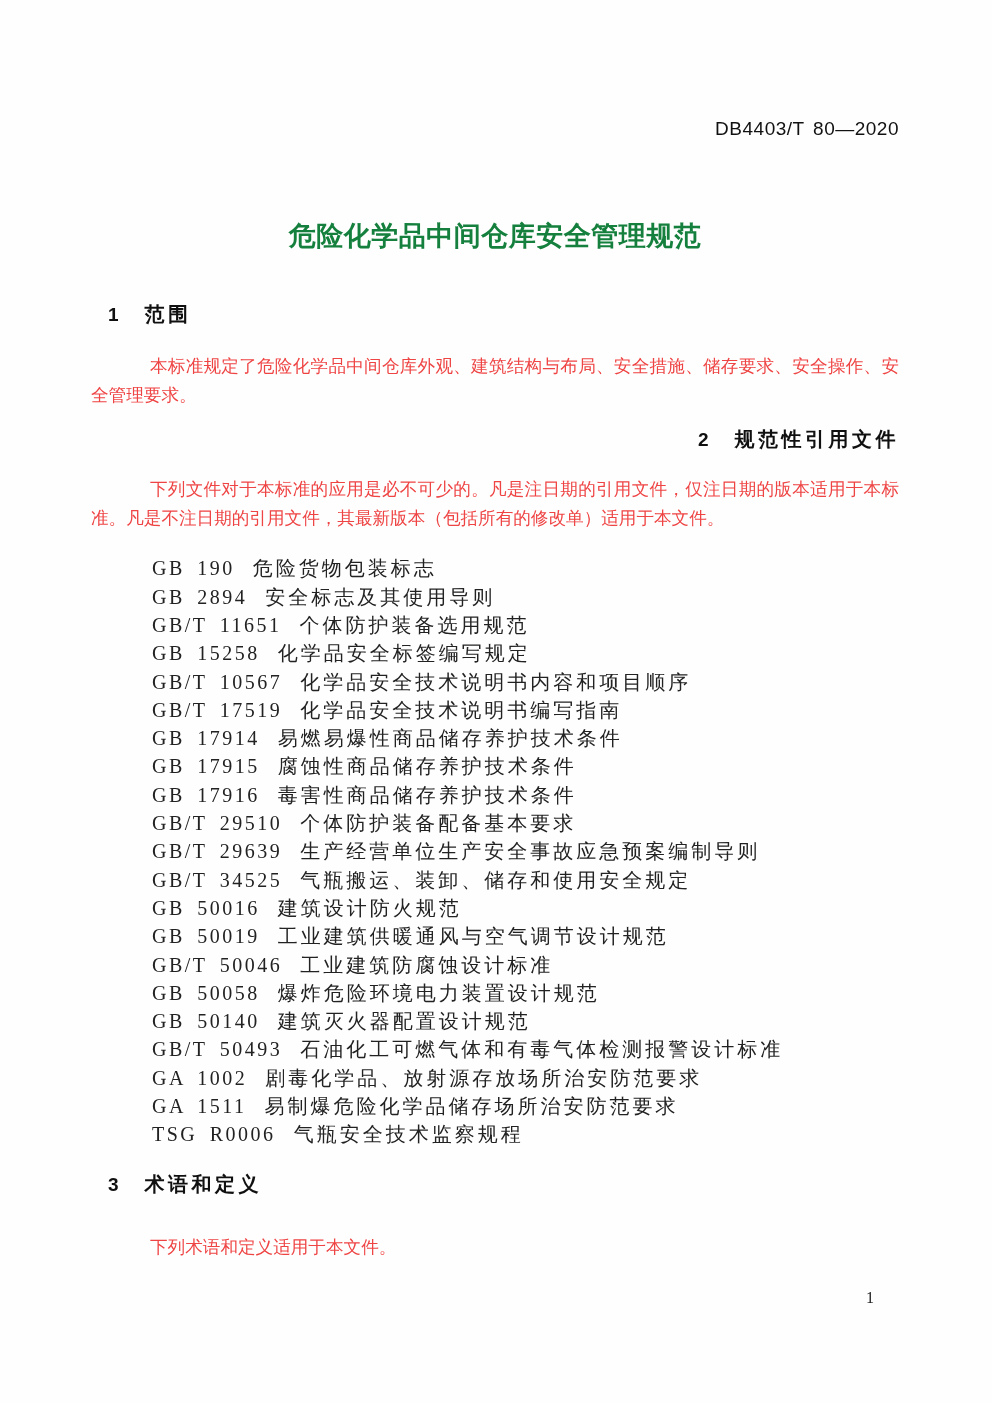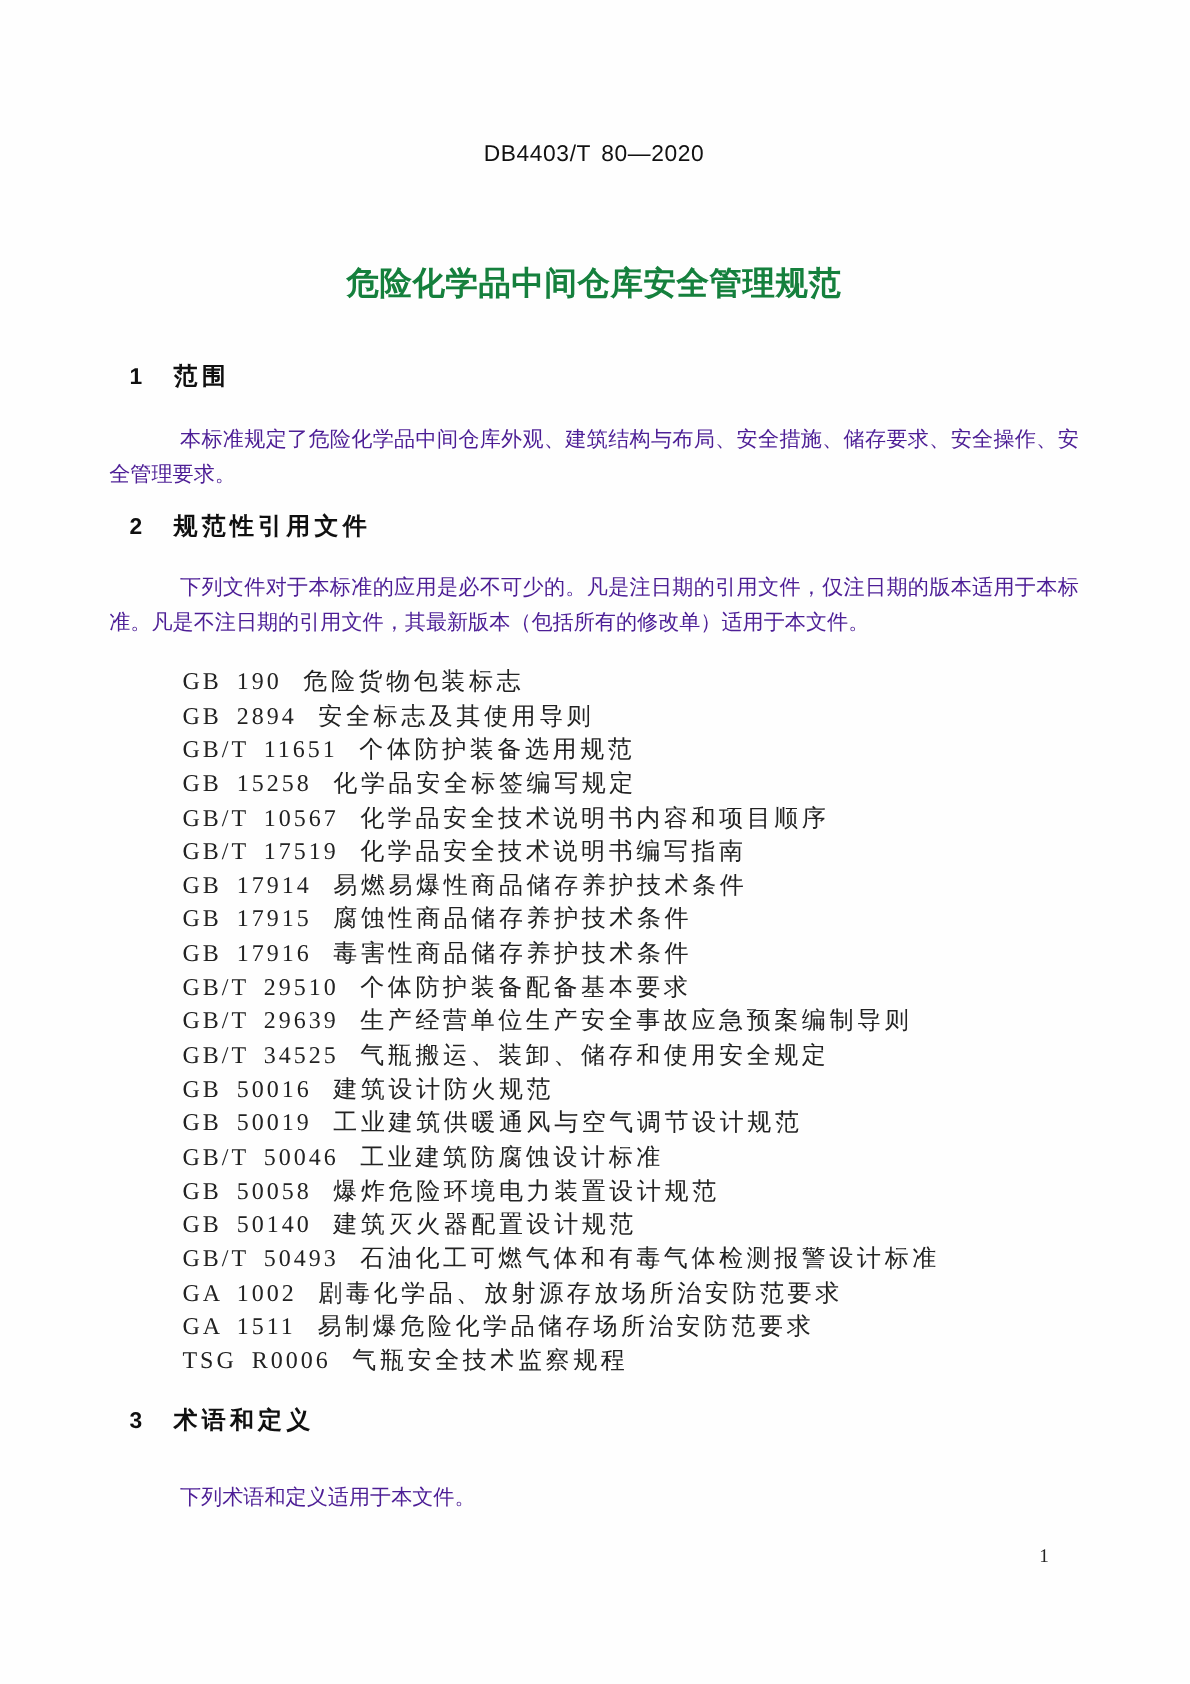--- a/index.html
+++ b/index.html
@@ -12,21 +12,21 @@
     font-family: "Liberation Serif", "DejaVu Serif", serif;
     color: #1e1e1e;
     overflow: hidden;
     box-sizing: border-box;
   }
 
   .content { padding: 0 93px 0 91px; }
 
   .std-code {
     margin-top: 118px;
-    text-align: center;
+    text-align: right;
     font-family: "Liberation Sans", "DejaVu Sans", sans-serif;
     font-size: 19px;
     line-height: 22px;
     letter-spacing: 0.5px;
     word-spacing: 3px;
     color: #111;
   }
 
   .doc-title {
     margin-top: 76px;
@@ -48,34 +48,34 @@
     color: #101010;
     padding-left: 17px;
   }
   .sec-heading .num {
     letter-spacing: 0;
     font-size: 19px;
     margin-right: 26px;
   }
 
   .sec1-heading { margin-top: 44px; }
-  .sec2-heading { margin-top: 16px; }
+  .sec2-heading { margin-top: 16px; text-align: right; }
   .sec3-heading { margin-top: 21px; }
 
   .paras { margin-top: 23px; }
   .paras-intro { margin-top: 21px; }
   .paras-final { margin-top: 34px; }
 
   p.body {
     margin: 0;
     font-size: 17.6px;
     line-height: 28.6px;
     text-align: justify;
     text-indent: 59px;
-    color: #4c1d95;
+    color: #ef4444;
   }
 
   .ref-list { margin-top: 22px; padding-left: 61px; }
   .ref-row {
     line-height: 28.3px;
     font-size: 20px;
     white-space: nowrap;
     color: #222;
   }
   .ref-code {

